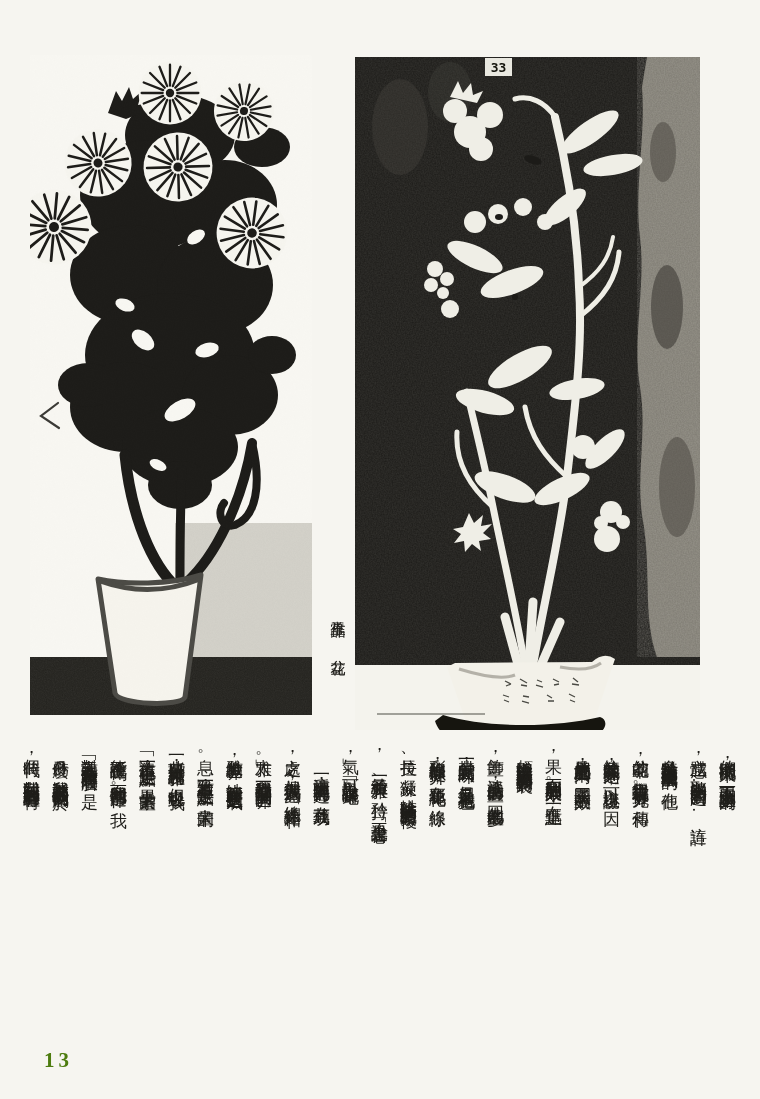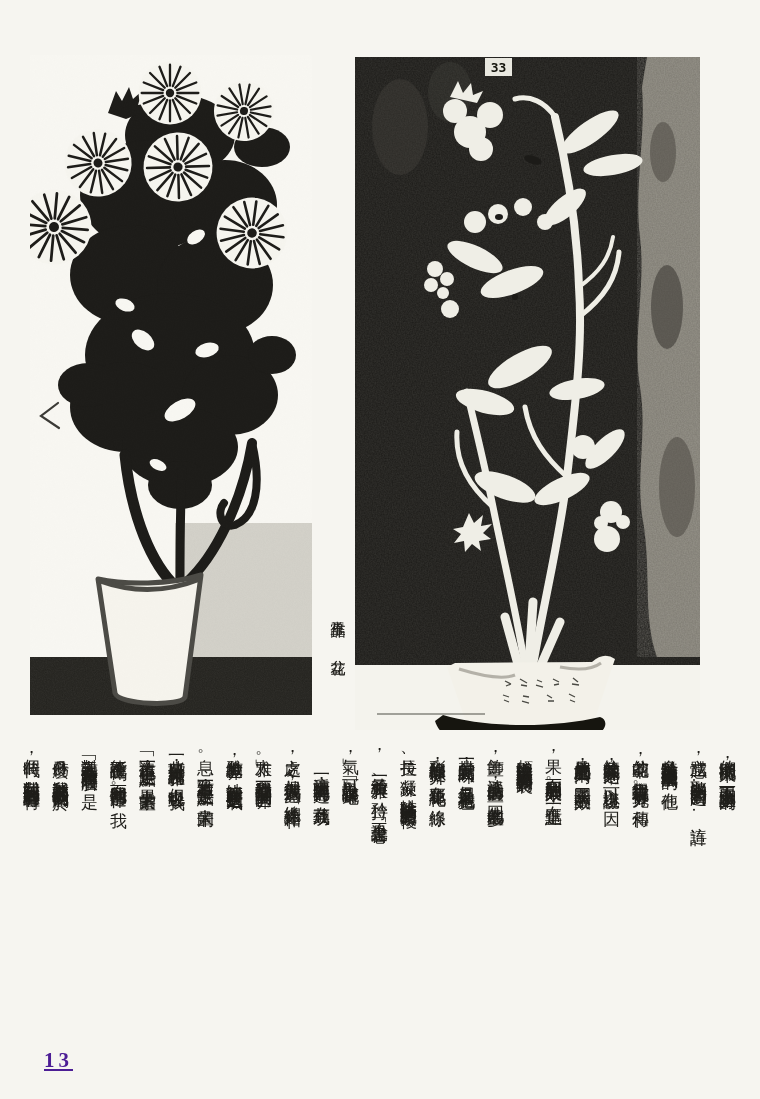--- a/index.html
+++ b/index.html
@@ -32,23 +32,22 @@
   }
   .article .tcol{
     line-height:29px;          
     letter-spacing:1.1px;
     height:310px;
     white-space:pre;
   }
 
   .page-number{
     position:absolute;left:44px;top:1048px;
-    font-size:21px;font-weight:bold;color:#4c1d95;
+    font-size:21px;font-weight:bold;color:#4d7c0f;
     letter-spacing:4px;
-    text-decoration:underline;
   }
 </style>
 </head>
 <body>
 
 <div class="page">
 
   <div class="artwork" style="left:30px;top:55px;">
     <svg width="282" height="660" viewBox="0 0 282 660">
       <defs>

